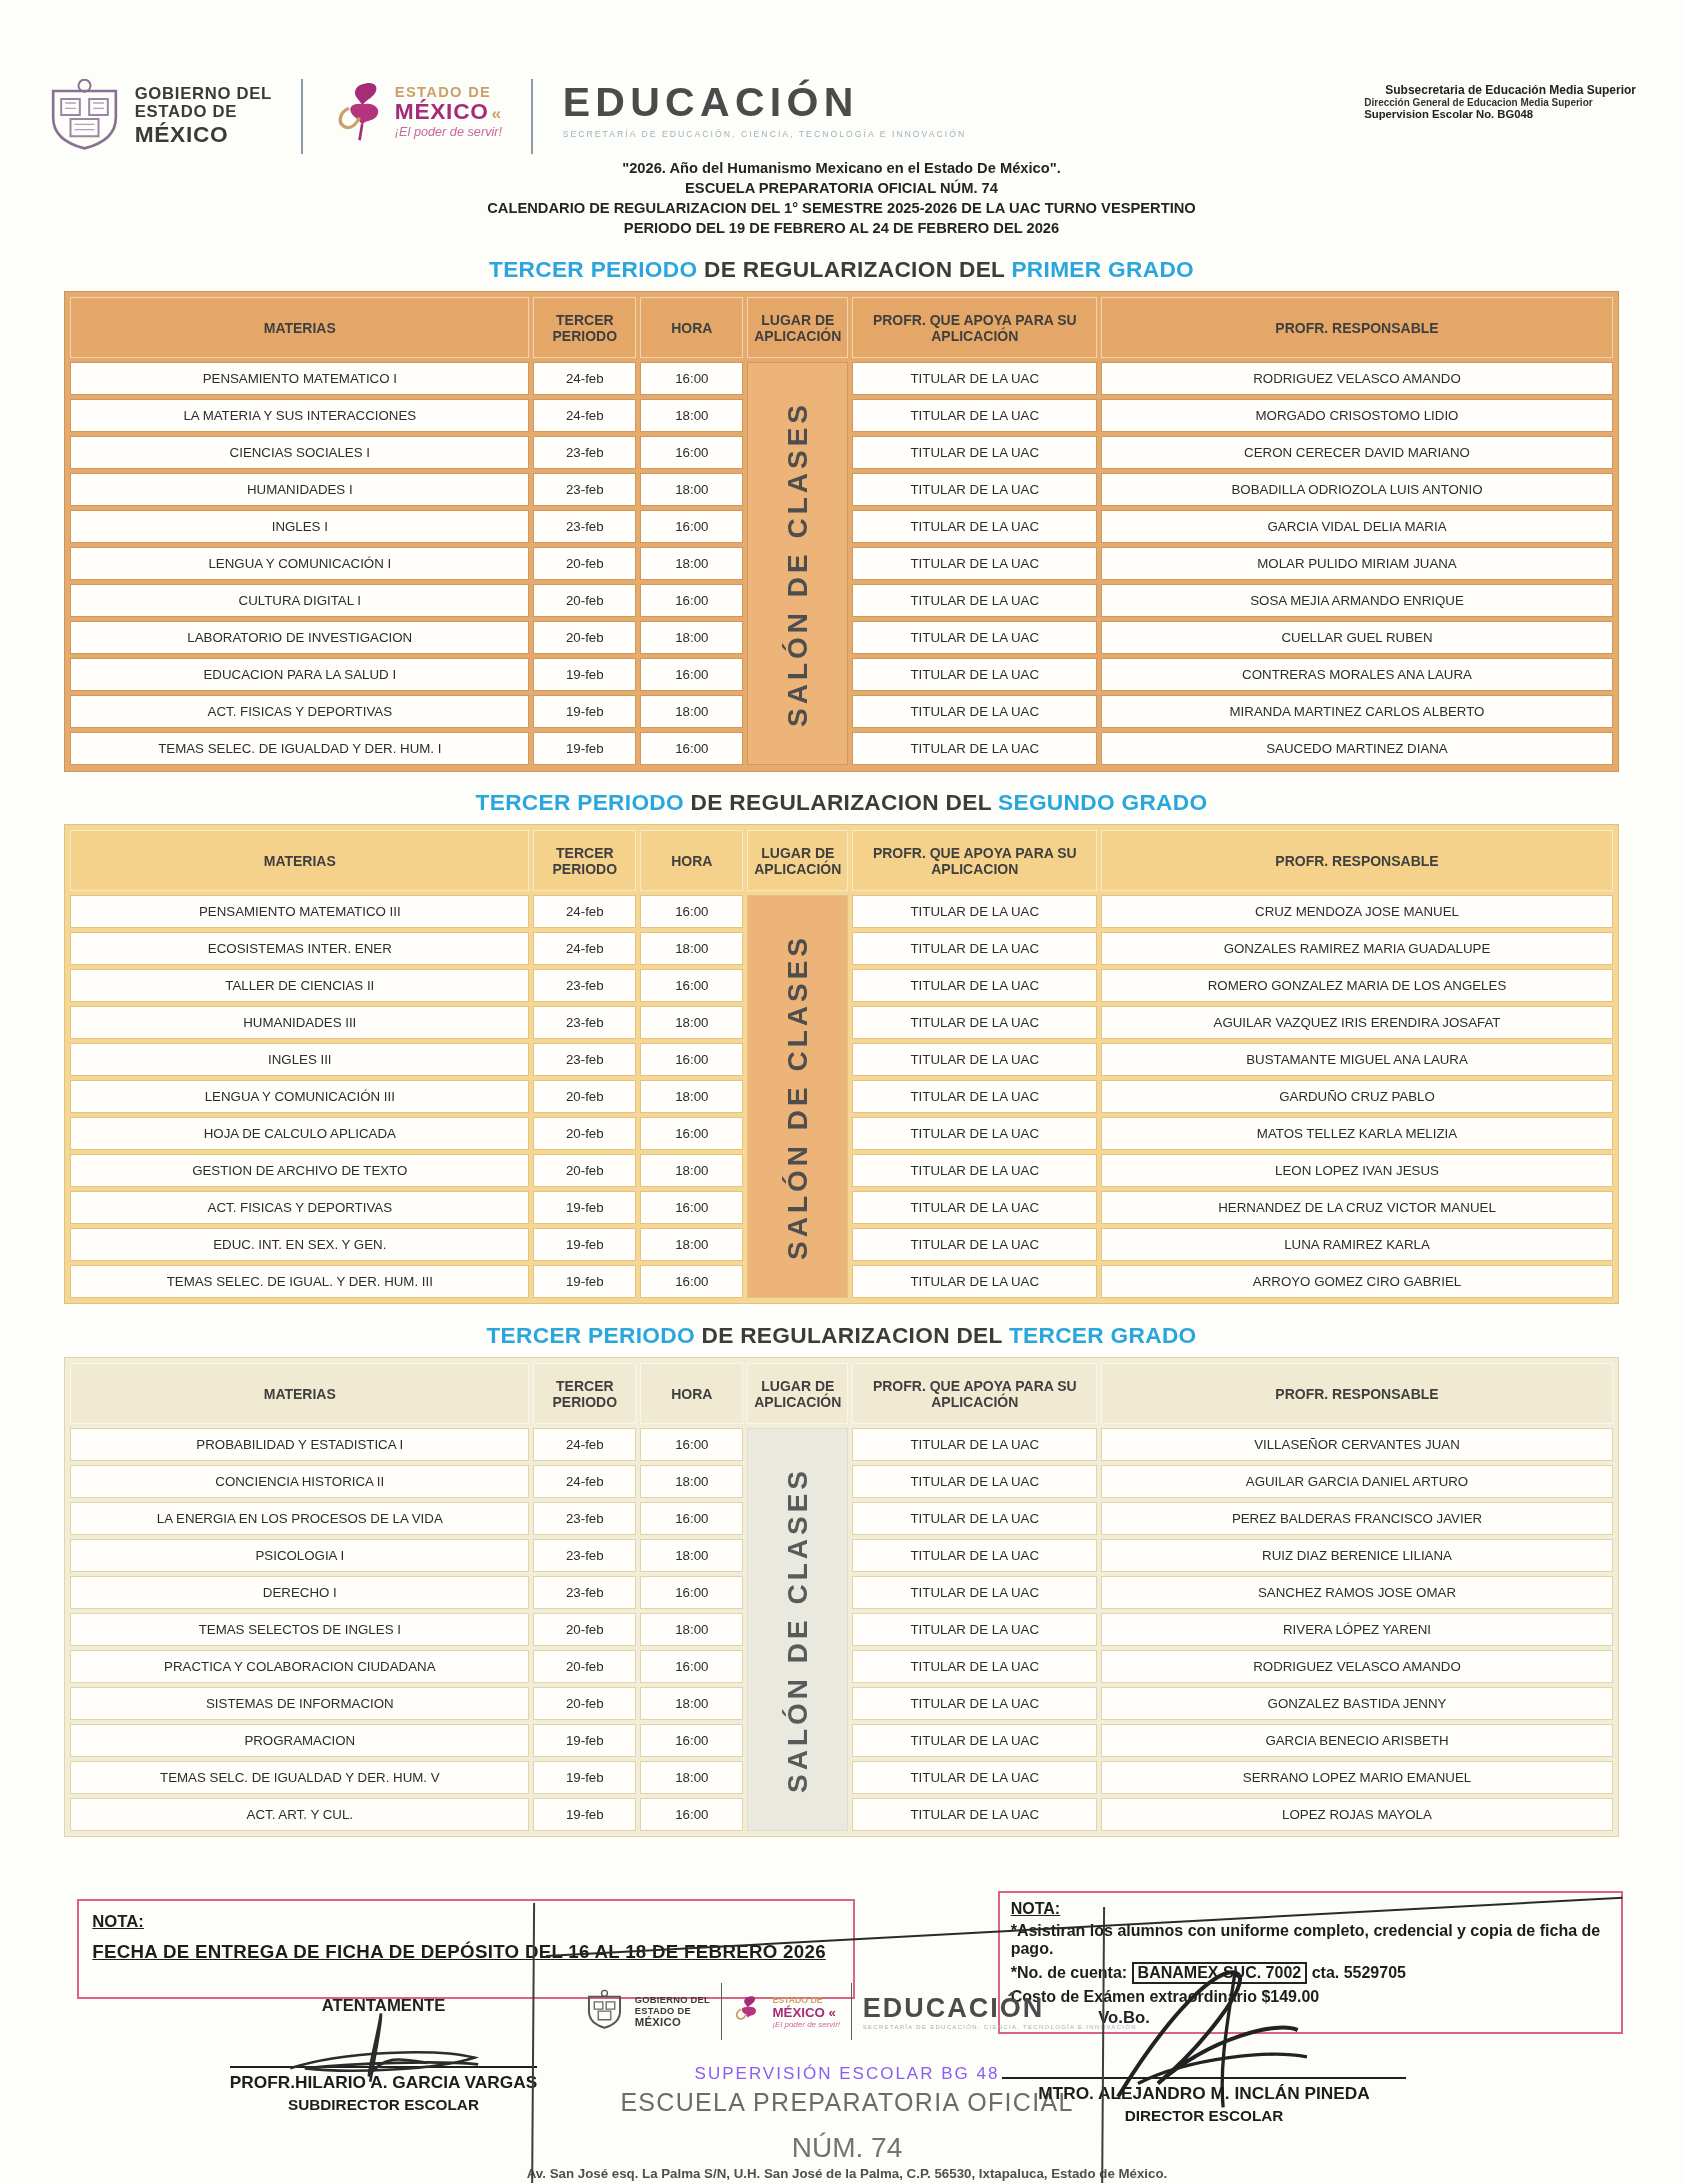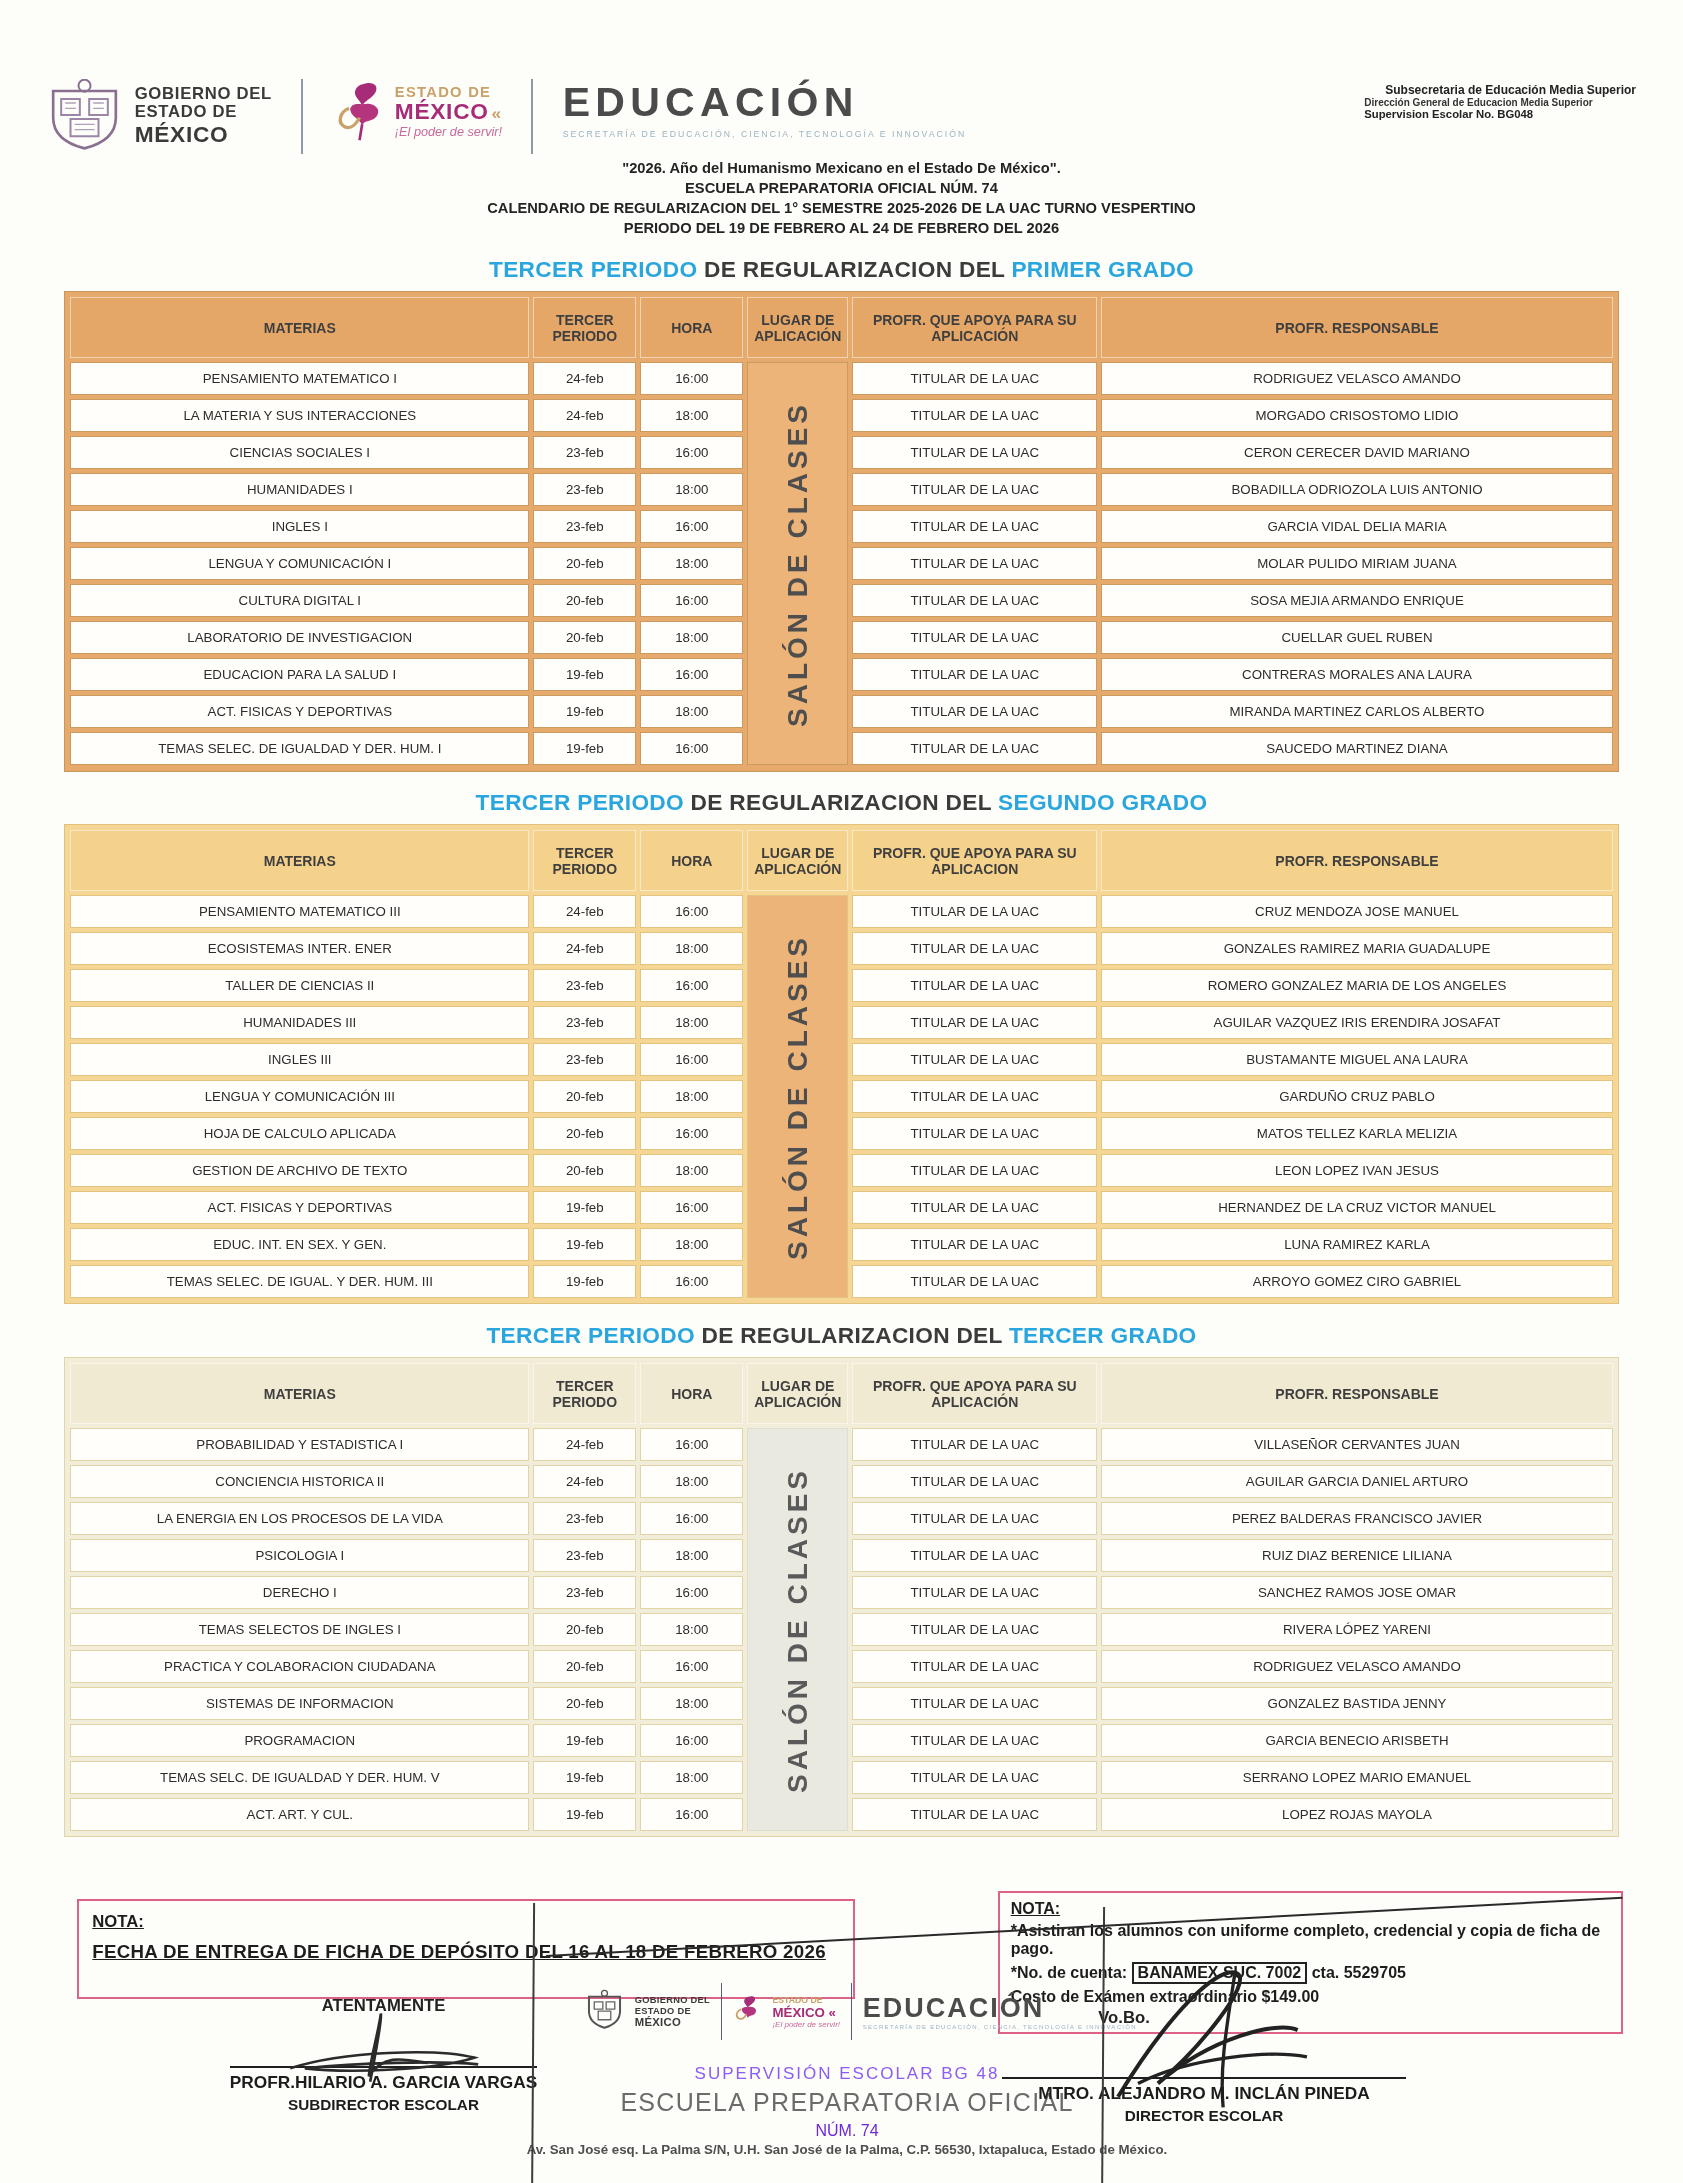--- a/index.html
+++ b/index.html
@@ -88,21 +88,21 @@
   .sl-vd{width:1.3px;height:57px;background:#55606a;}
   .sl-mid .sl-top{color:#c9a169;font-size:8.7px;font-weight:bold;}
   .sl-mid .sl-name{color:#a62c77;font-size:13.3px;font-weight:bold;}
   .sl-mid .sl-slogan{color:#c76a9b;font-size:8px;font-style:italic;}
   .sl-edu .sl-edu-title{font-size:27px;font-weight:bold;color:#4b4b4b;letter-spacing:2px;}
   .sl-edu .sl-edu-sub{font-size:6px;color:#9db3bf;letter-spacing:1.3px;}
 
   .stamp-text{position:absolute;left:407px;top:200px;width:880px;text-align:center;z-index:3;color:#5f5f5f;}
   .st-sup{font-size:17px;font-weight:normal;letter-spacing:2px;color:#8b5cf6;}
   .st-school{font-size:25px;color:#6b6b6b;letter-spacing:1.3px;margin-top:4px;}
-  .st-num{font-size:16px;color:#6d28d9;margin-top:5px;}
+  .st-num{font-size:28px;color:#737373;margin-top:15px;}
   .st-addr{font-size:13.3px;font-weight:bold;color:#4f4f4f;margin-top:1.3px;}
 
   .ornament-row{position:absolute;left:27px;top:301px;width:1630px;display:flex;justify-content:space-between;z-index:0;}
   .orn-unit{white-space:nowrap;}
 
   .stamp-rect{position:absolute;left:532px;top:41px;width:572px;height:315px;box-sizing:border-box;
               border-left:2px solid #3c3c3c;border-right:2px solid #3c3c3c;border-bottom:2px solid #3c3c3c;
               transform:rotate(.4deg);z-index:6;pointer-events:none;}
   .diag-line{position:absolute;left:546px;top:91px;width:1078px;height:2px;background:#2a2a2a;
              transform:rotate(-3.1deg);transform-origin:left center;z-index:6;pointer-events:none;}

